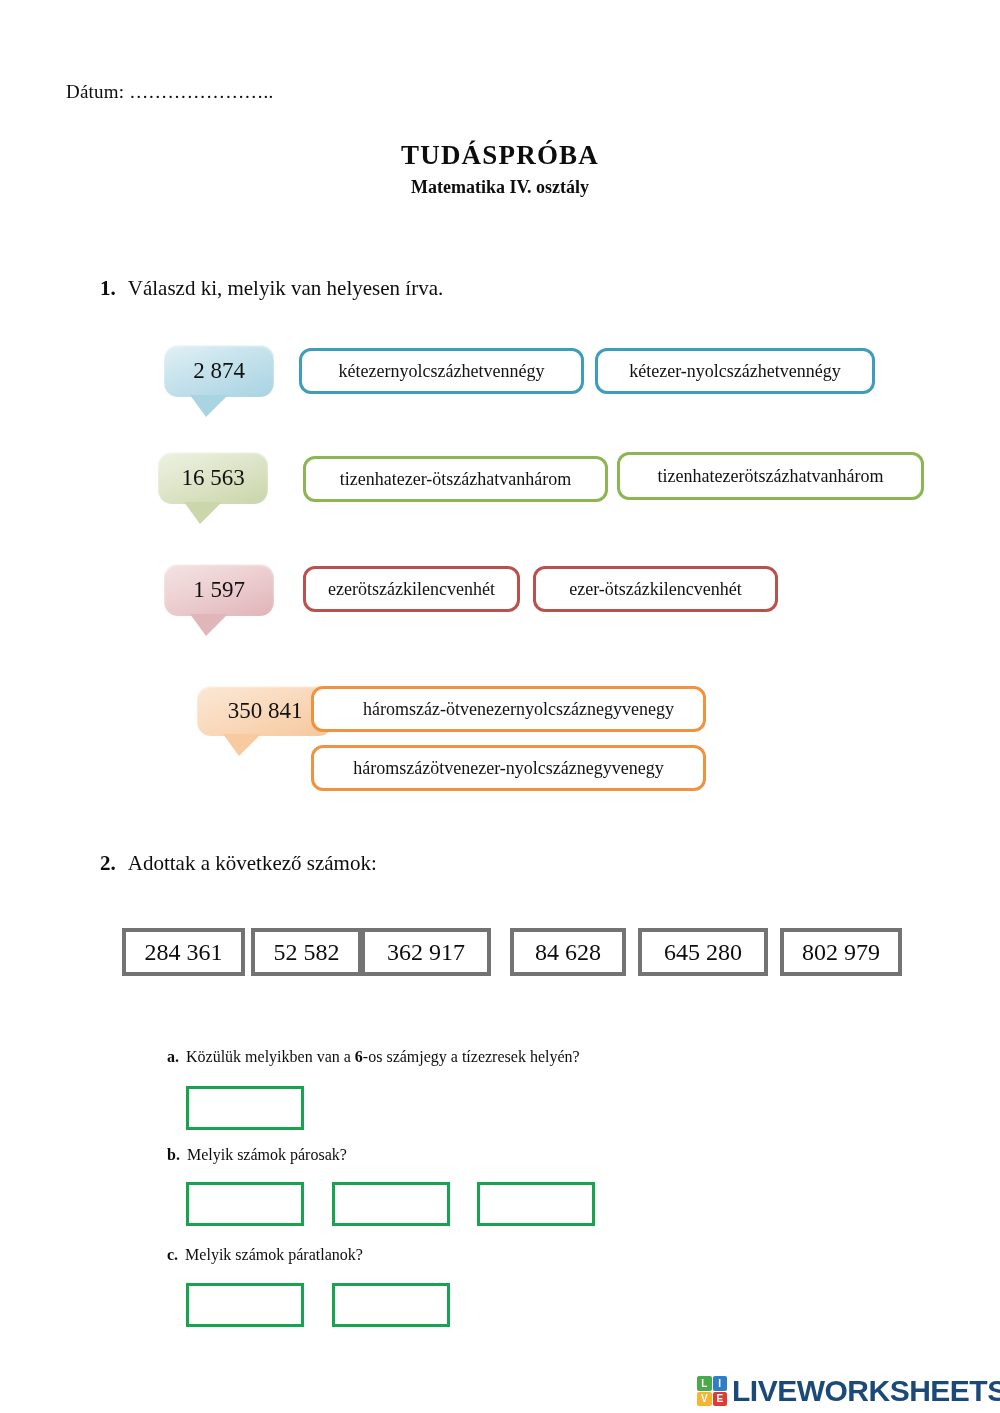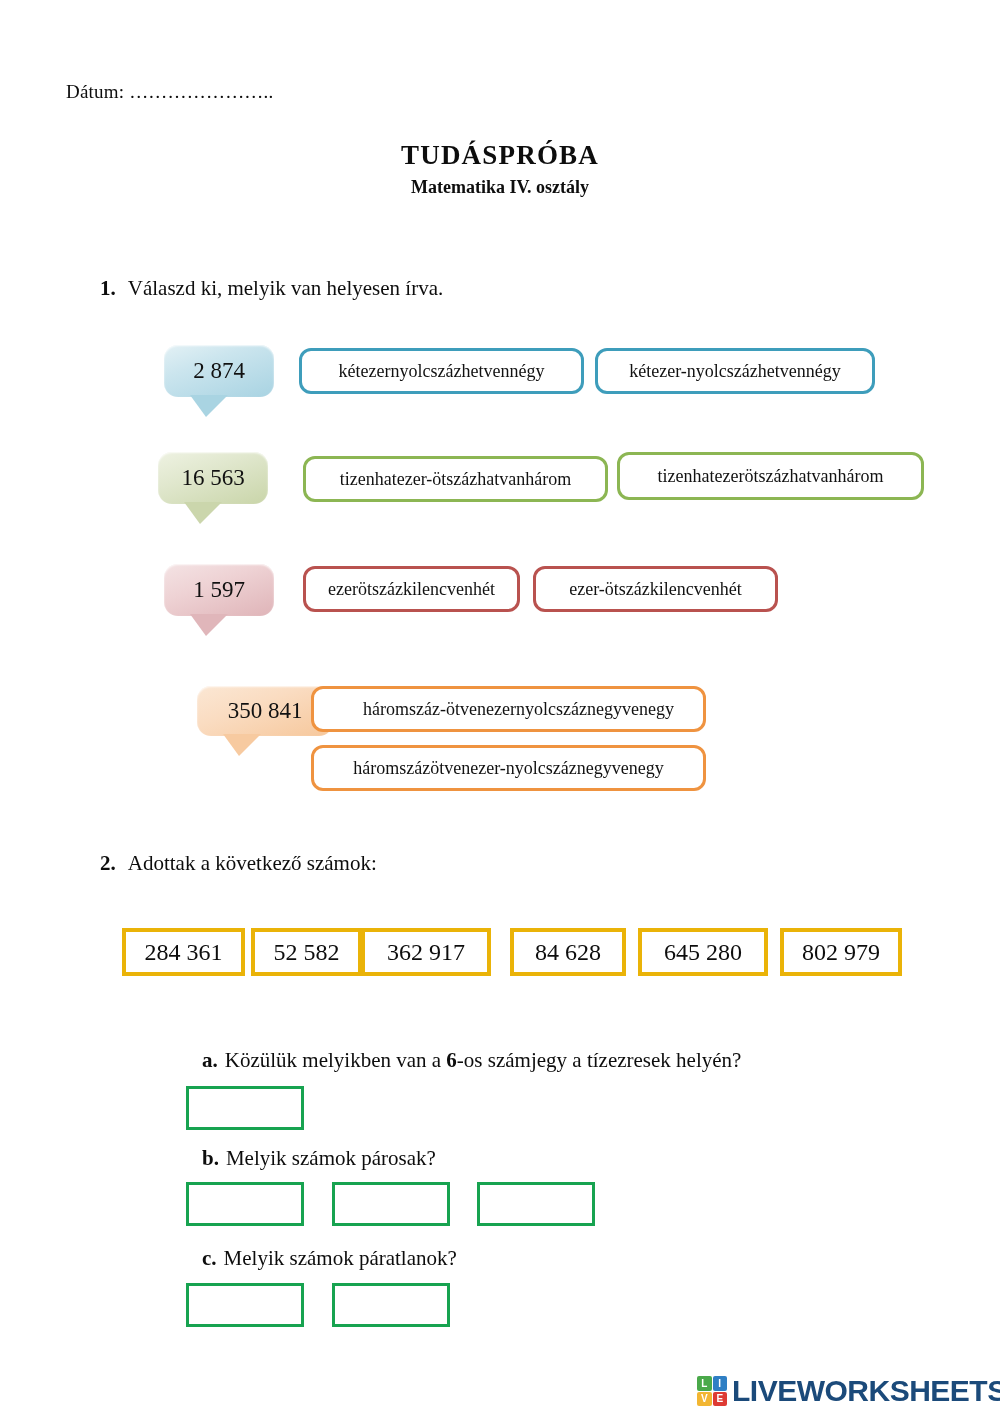--- a/index.html
+++ b/index.html
@@ -132,43 +132,42 @@
   }
   .o-blue   { border: 3px solid #3e9dbb; }
   .o-green  { border: 3px solid #8cb653; }
   .o-pink   { border: 3px solid #b9524f; }
   .o-orange { border: 3px solid #ef9340; }
 
   
   .numbox {
     position: absolute;
     box-sizing: border-box;
-    border: 4px solid #eab308;
+    border: 4px solid #737373;
     background: #ffffff;
     display: flex;
     align-items: center;
     justify-content: center;
     font-size: 24px;
     color: #0d0d0d;
   }
 
   
   .ansbox {
     position: absolute;
     box-sizing: border-box;
     border: 3px solid #17a350;
     background: #ffffff;
   }
 
   
   .sub-q {
     position: absolute;
-    font-size: 21px;
-    white-space: nowrap;
-    margin-left: 35px;
+    font-size: 16px;
+    white-space: nowrap;
   }
   .sub-letter { font-weight: bold; margin-right: 7px; }
   .bold6 { font-weight: bold; }
 
   
   .lw-logo {
     position: absolute;
     left: 697px;
     top: 1374px;
     display: flex;

